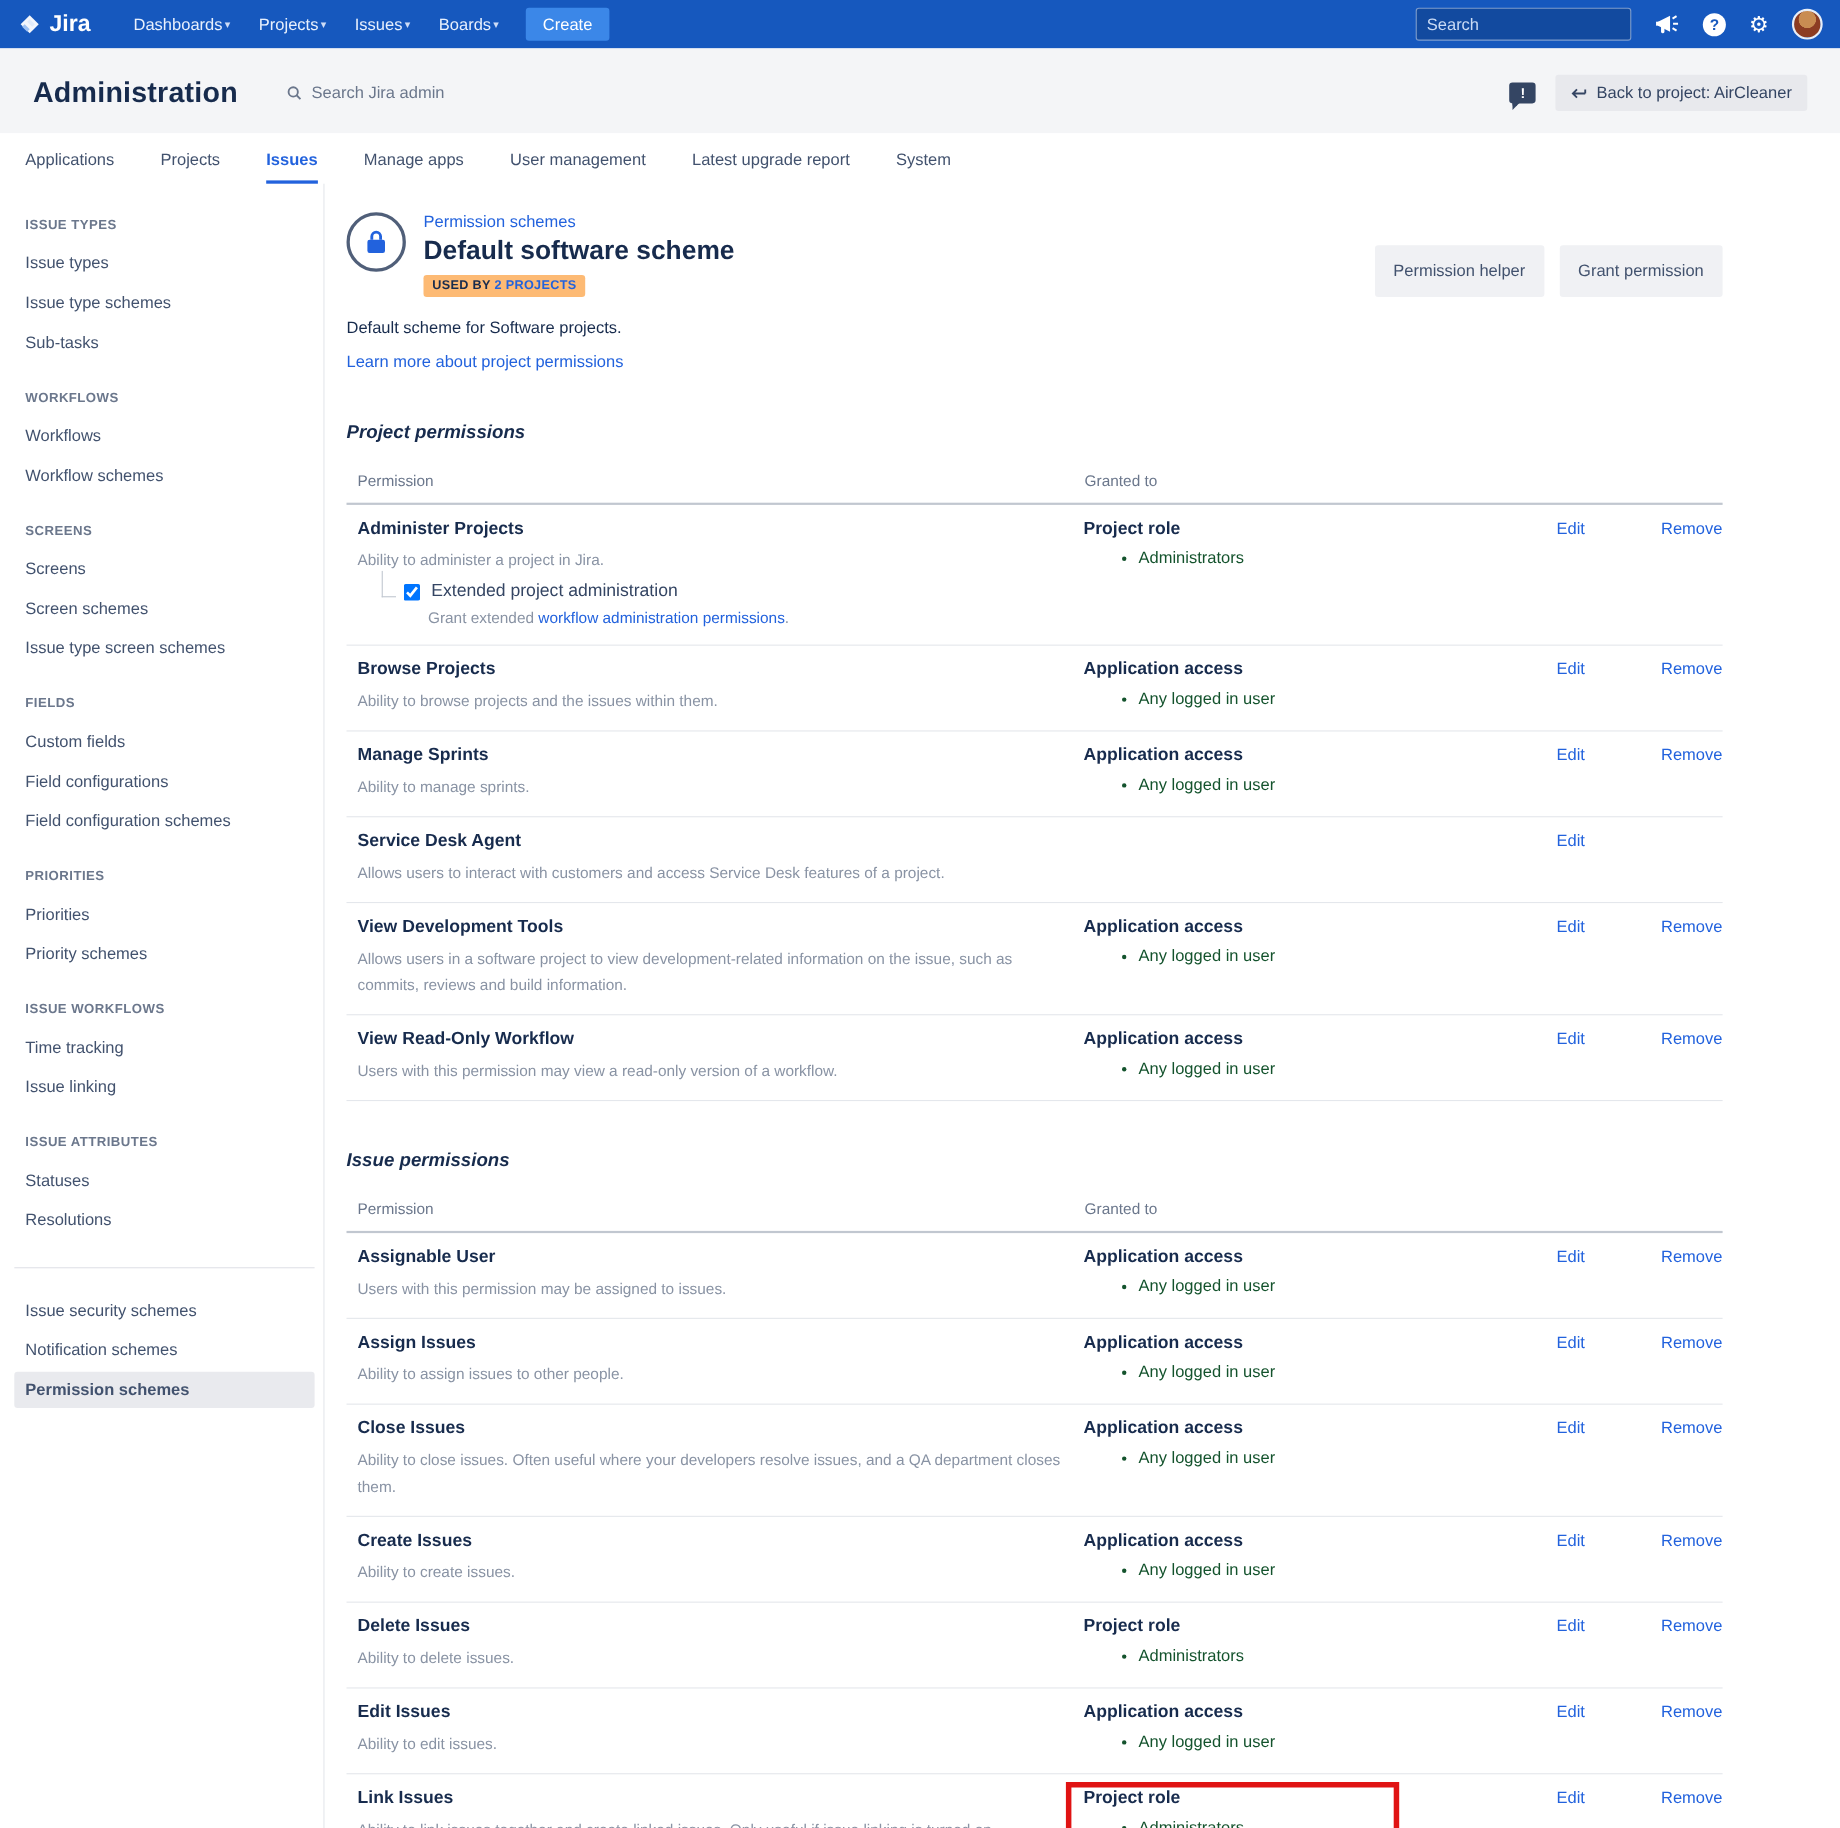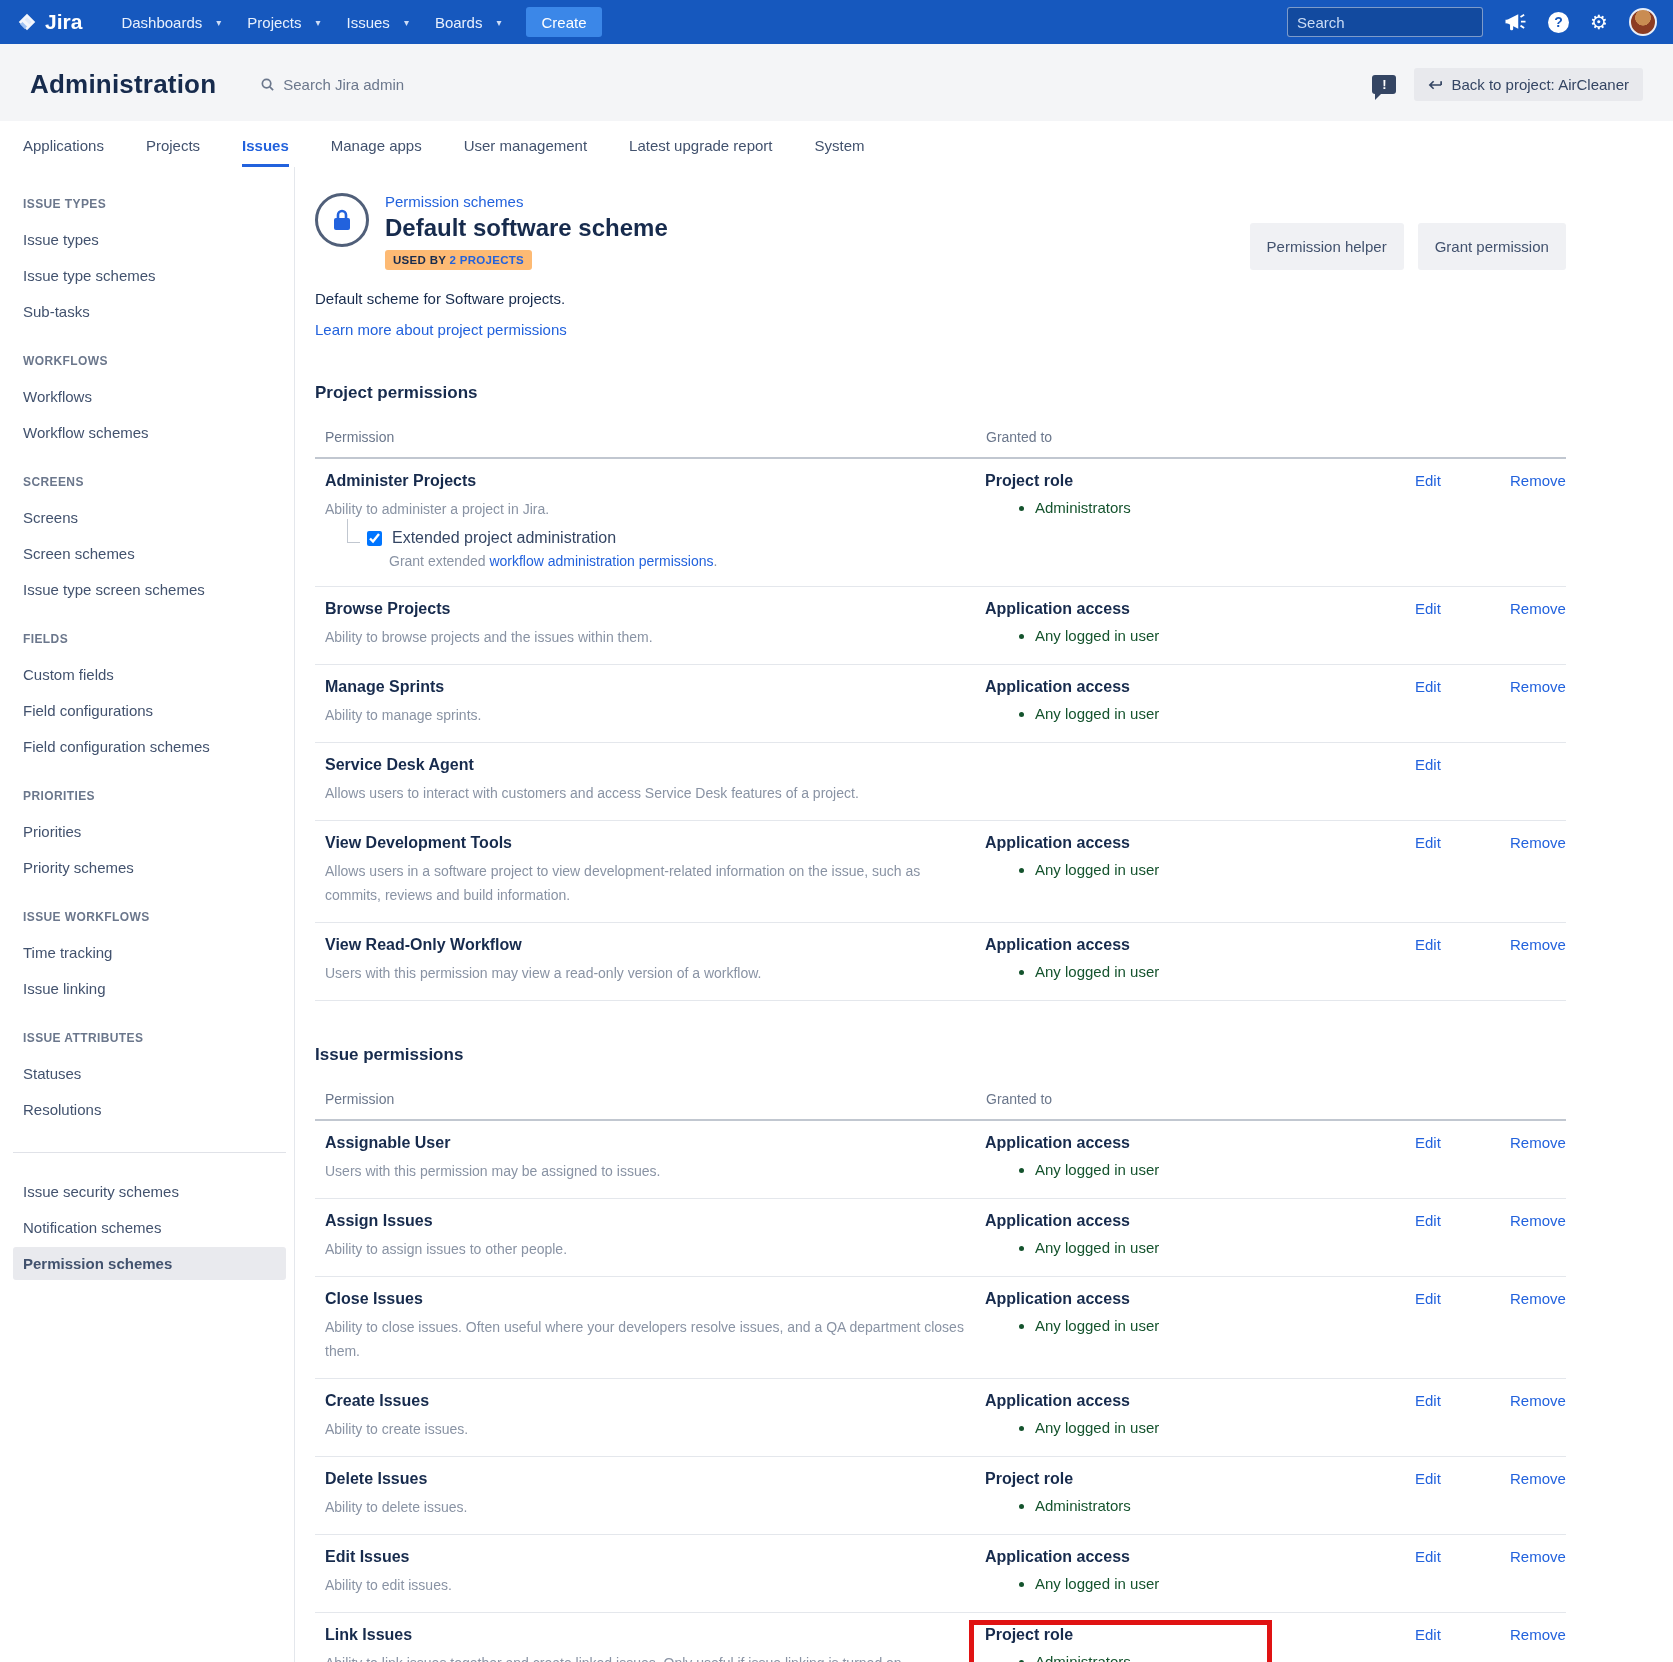--- a/index.html
+++ b/index.html
@@ -3,21 +3,21 @@
 <meta charset="utf-8">
 <style>
   * { box-sizing: border-box; margin: 0; padding: 0; }
   html,body { width:1673px; height:1662px; overflow:hidden; background:#fff;
     font-family:"Liberation Sans","DejaVu Sans",sans-serif; color:#172B4D; }
 
   
   .navbar { height:44px; background:#1658BE; display:flex; align-items:center; padding:0 16px; }
   .brand { display:flex; align-items:center; gap:7px; color:#fff; font-size:21px; font-weight:bold; margin-right:26px; }
   .nav-items { display:flex; align-items:center; }
-  .nav-item { color:#e8f0fd; font-size:15px; padding:0 13px; display:flex; align-items:center; gap:14px; cursor:pointer; }
+  .nav-item { color:#e8f0fd; font-size:15px; padding:0 13px; display:flex; align-items:center; gap:2px; cursor:pointer; }
   .nav-item .chev { font-size:10px; color:#cddcf6; }
   .create-btn { margin-left:12px; background:#3B87E8; color:#fff; border:none; border-radius:3px;
     height:30px; padding:0 15px; font-size:15px; font-family:inherit; cursor:pointer; }
   .nav-right { margin-left:auto; display:flex; align-items:center; gap:21px; }
   .nav-search { display:flex; align-items:center; width:196px; height:30px; border:1px solid rgba(255,255,255,.45);
     background:rgba(9,30,66,.25); border-radius:3px; padding:0 9px; }
   .nav-search input { flex:1; background:transparent; border:none; outline:none; color:#fff; font-size:15px; font-family:inherit; }
   .nav-search input::placeholder { color:#cbdcf5; }
   .help-icon { width:21px; height:21px; border-radius:50%; background:#fff; color:#1658BE;
     font-size:14px; font-weight:bold; text-align:center; line-height:21px; }
@@ -62,21 +62,21 @@
   .used-badge { display:inline-block; margin-top:8px; background:#fdba74; border-radius:3px;
     padding:4px 8px; font-size:11.5px; font-weight:bold; letter-spacing:.3px; }
   .used-badge .val { color:#2262DD; }
   .page-actions { margin-left:auto; margin-top:30px; display:flex; gap:14px;padding-left:12px; }
   .action-btn { background:#f0f1f4; border:none; border-radius:3px; padding:9px 17px;
     font-size:15px; color:#42526E; font-family:inherit; cursor:pointer; white-space:nowrap; }
   .page-desc { margin-top:20px; font-size:15px; }
   .learn-link { display:inline-block; margin-top:14px; font-size:15px; color:#2262DD; cursor:pointer; text-decoration:none; }
 
   
-  .section-title { margin-top:44px; font-size:17px; font-weight:600; }
+  .section-title { margin-top:44px; font-size:17px; font-weight:600;font-style:italic; }
   .ptable { margin-top:20px; }
   .thead, .perm-row { display:grid; grid-template-columns:650px 440px 95px 1fr; padding-left:10px; }
   .thead { color:#6B778C; font-size:14px; padding-top:6px; padding-bottom:12px; border-bottom:2px solid #C1C7D0;gap:11px; }
   .perm-row { border-bottom:1px solid #e4e7ec; padding-top:13px; padding-bottom:15px; }
   .perm-name { font-size:16px; font-weight:bold; }
   .perm-desc { font-size:14px; color:#8993A4; margin-top:7px; line-height:24px; max-width:640px; }
   .perm-sub { display:flex; align-items:center; margin-top:8px; margin-left:22px; }
   .tree-elbow { width:13px; height:24px; border-left:1px solid #c1c7d0; border-bottom:1px solid #c1c7d0;
     margin-top:-14px; margin-right:7px; }
   .perm-sub input { width:15px; height:15px; margin-right:10px; }

